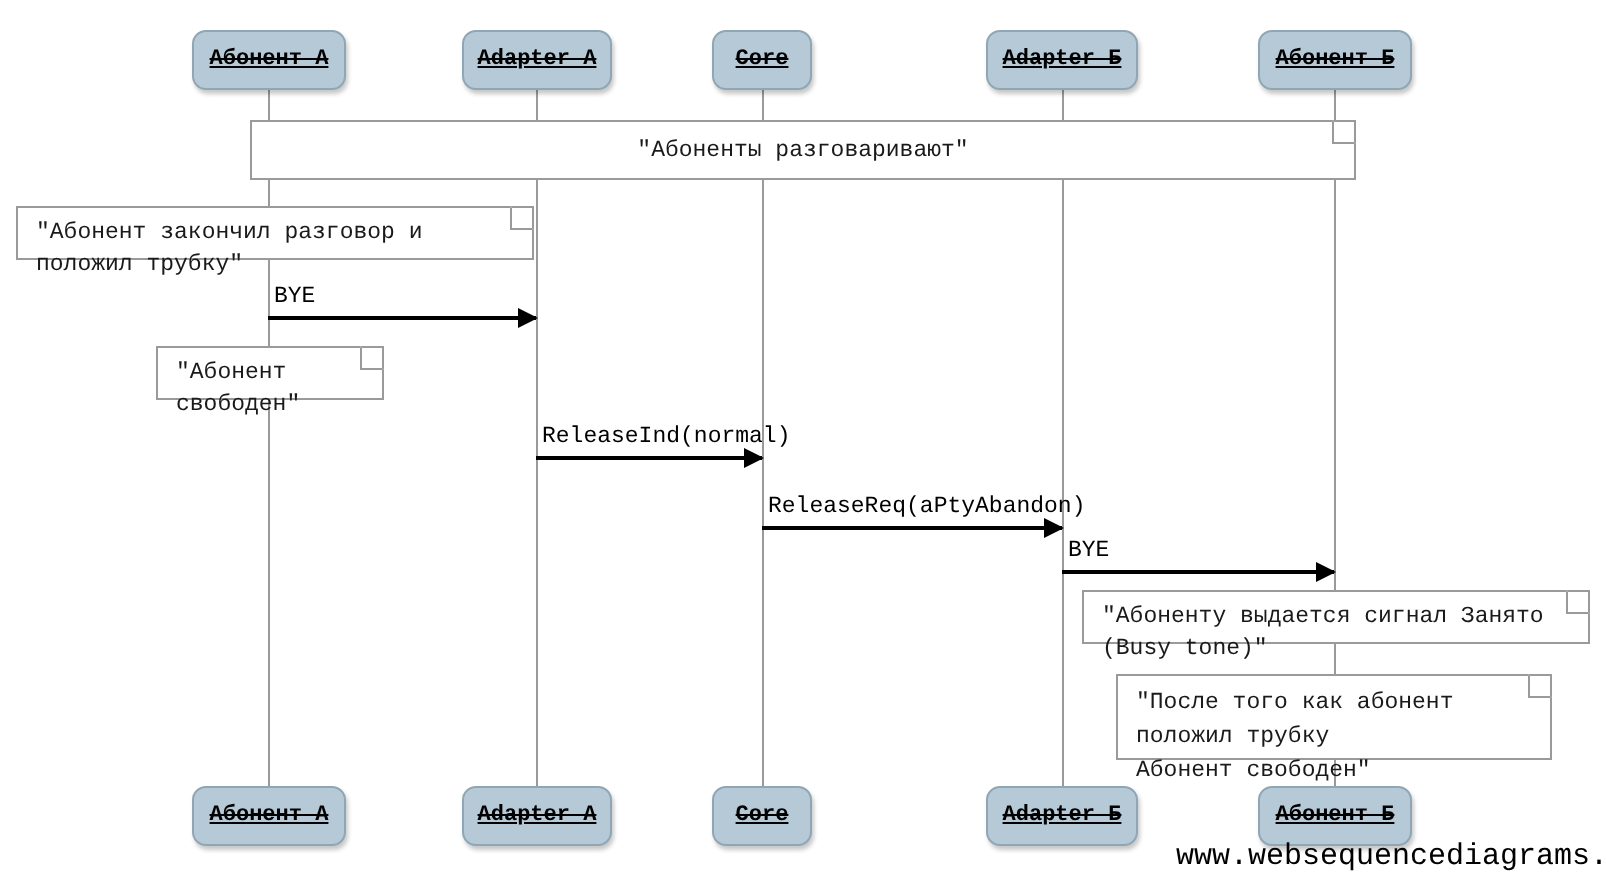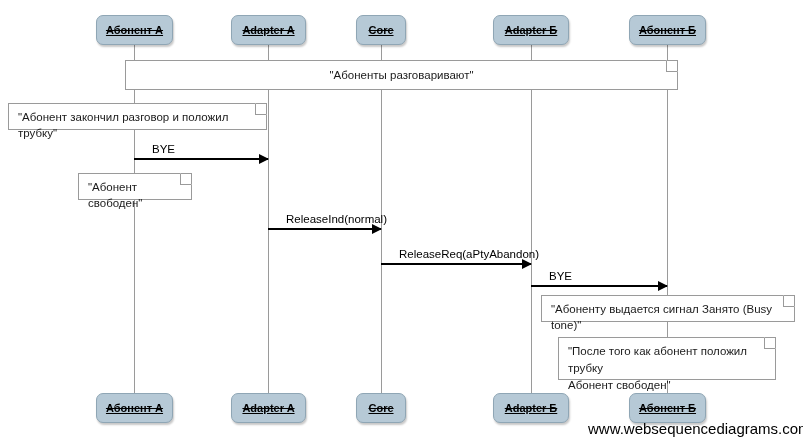--- a/index.html
+++ b/index.html
@@ -10,20 +10,21 @@
   body {
     font-family: "Liberation Sans", "DejaVu Sans", sans-serif;
     -webkit-font-smoothing: antialiased;
   }
   #diagram {
     position: relative;
     width: 803px;
     height: 445px;
     background: #ffffff;
     overflow: hidden;
+    font-family: Liberation Mono, monospace;
   }
 
   
   .lifeline {
     position: absolute;
     width: 1px;
     background: #9a9a9a;
   }
 
   
@@ -98,21 +99,21 @@
     right: -1px;
     width: 0;
     height: 0;
     border-top: 5px solid transparent;
     border-bottom: 5px solid transparent;
     border-left: 10px solid #000000;
   }
   .msg .mlabel {
     position: absolute;
     bottom: 4px;
-    left: 18px;
+    left: 3px;
     font-size: 11.5px;
     color: #000000;
     white-space: nowrap;
   }
 
   
   .watermark {
     position: absolute;
     font-size: 15px;
     color: #000000;

